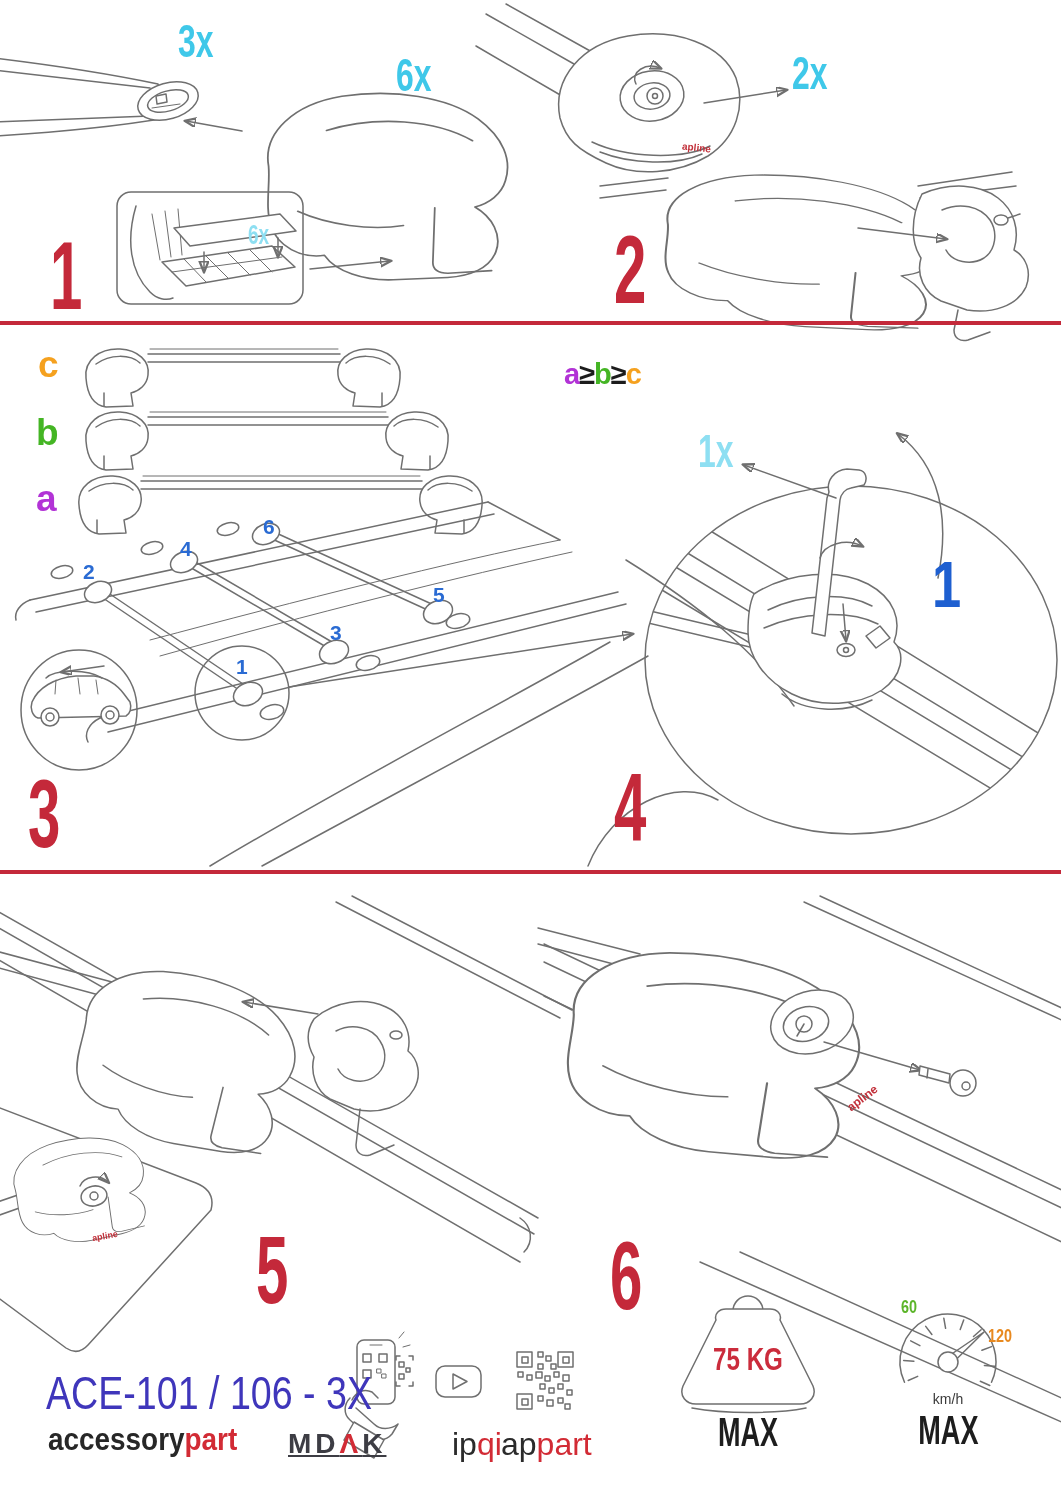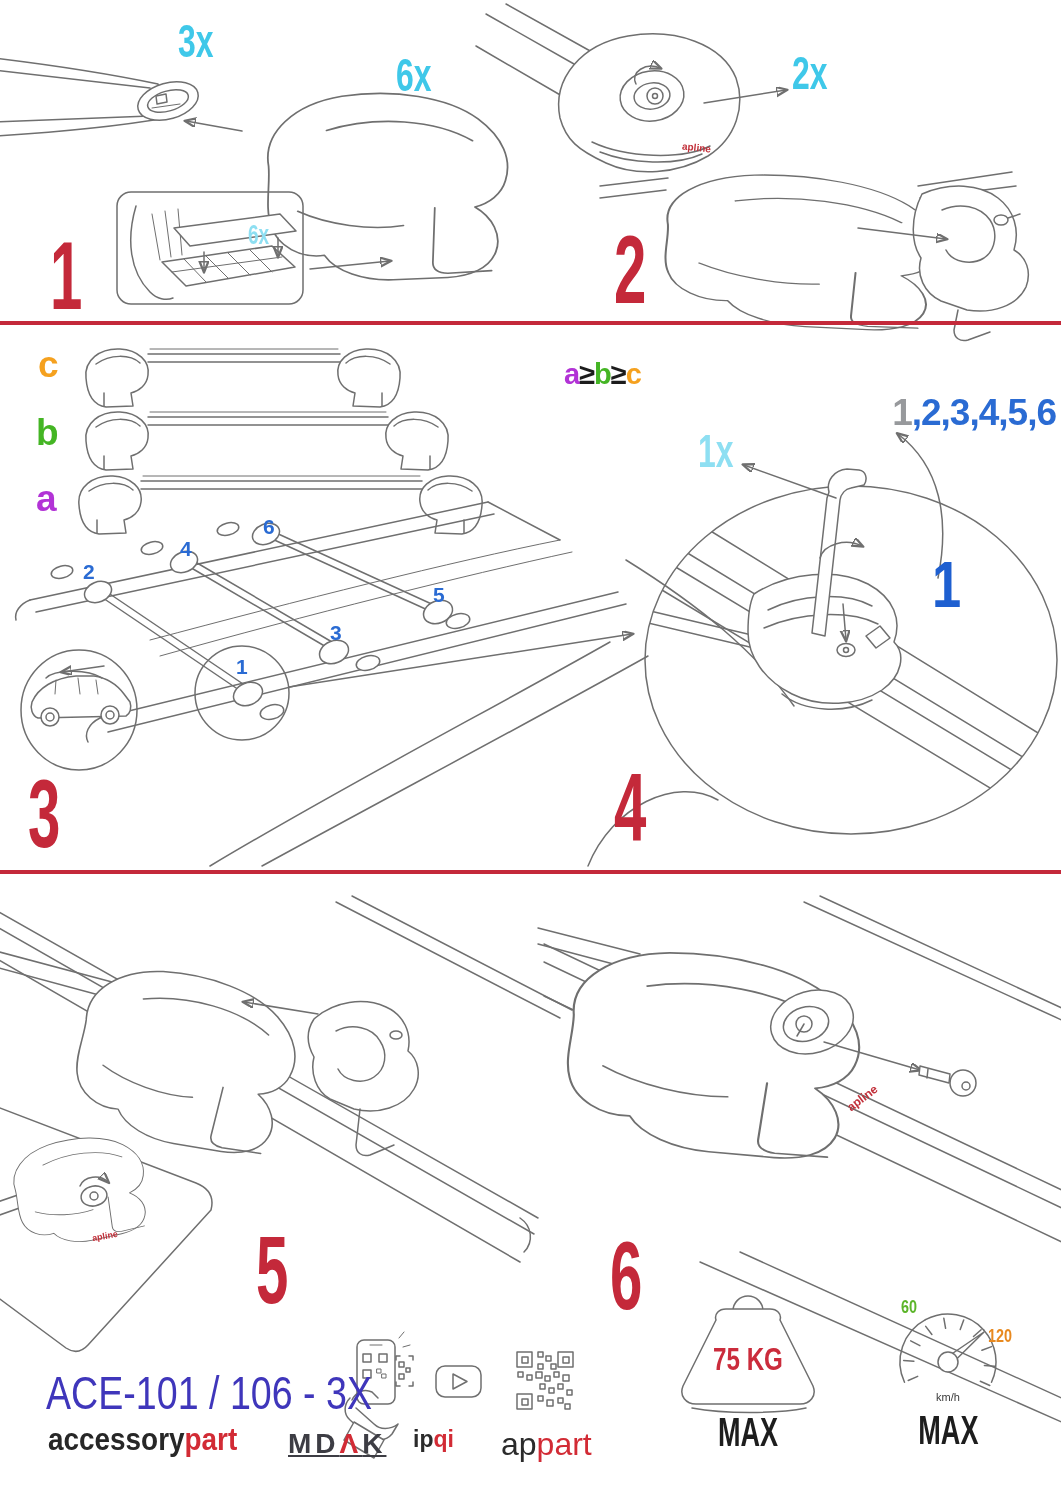--- a/index.html
+++ b/index.html
@@ -36,27 +36,27 @@
   .big1{position:absolute;color:#1e5fd0;font-weight:700;font-size:64px;line-height:.8;transform:scaleX(.82);transform-origin:left top;}
   .part-brand{position:absolute;color:#c2303a;font-weight:700;line-height:1;}
   
   .code{
     position:absolute;color:#3f36bb;font-weight:500;font-size:47px;line-height:.9;
     transform:scaleX(.8);transform-origin:left top;letter-spacing:0px;
   }
   .brandline{position:absolute;font-weight:600;font-size:31px;line-height:1;color:#272727;transform:scaleX(.9);transform-origin:left top;}
   .red{color:#d22b35;}
   .mdak{position:absolute;font-weight:600;font-size:28px;line-height:1;color:#3d3d44;letter-spacing:4px;text-decoration:underline;}
-  .ipqi{position:absolute;font-weight:700;font-size:23px;line-height:1;color:#2b2b2b;}
+  .ipqi{position:absolute;font-weight:400;font-size:32px;line-height:1;color:#2b2b2b;margin-left:39px;}
   .aplinetxt{position:absolute;font-weight:500;font-size:32px;line-height:1;color:#2b2b2b;}
   .kg{position:absolute;color:#cb2c3c;font-weight:700;font-size:31px;line-height:1;transform:scaleX(.78);transform-origin:center top;text-align:center;}
   .maxlab{position:absolute;color:#1d1d1d;font-weight:600;font-size:41px;line-height:1;transform:scaleX(.66);transform-origin:center top;text-align:center;}
   .speedtick{position:absolute;font-weight:700;font-size:18px;line-height:1;transform:scaleX(.8);transform-origin:left top;}
   .t-green{color:#5cb52a}.t-orange{color:#e8891f}
-  .kmh{position:absolute;color:#3a3a3a;font-weight:500;font-size:11px;line-height:1;text-align:center;}
+  .kmh{position:absolute;color:#3a3a3a;font-weight:500;font-size:14px;line-height:1;text-align:center;}
 </style>
 </head>
 <body>
 
 <div class="page">
 
   <svg class="art" width="1061" height="1500" viewBox="0 0 1061 1500">
     <defs>
       <marker id="mR" markerWidth="9" markerHeight="8" refX="6.5" refY="3" orient="auto">
         <path d="M0,0 L7.5,3 L0,6 Z" fill="#c4293a" stroke="none"></path>
@@ -390,21 +390,20 @@
 
   <div class="rule" style="left:564px;top:360px"><span class="c-purple">a</span><span>≥</span><span class="c-green">b</span><span>≥</span><span class="c-orange">c</span></div>
 
   <div class="posnum" style="left:83px;top:561px">2</div>
   <div class="posnum" style="left:180px;top:538px">4</div>
   <div class="posnum" style="left:263px;top:516px">6</div>
   <div class="posnum" style="left:236px;top:656px">1</div>
   <div class="posnum" style="left:330px;top:622px">3</div>
   <div class="posnum" style="left:433px;top:584px">5</div>
 
-  <div class="seq" style="left:856px;top:394px;width:200px"><span class="gray">1</span><span>,2,3,4,5,6</span></div>
   <div class="big1" style="left:932px;top:560px">1</div>
 
   <div class="part-brand" style="left:682px;top:143px;font-size:10px;transform:rotate(6deg)">apline</div>
   <div class="part-brand" style="left:92px;top:1232px;font-size:9px;transform:rotate(-10deg)">apline</div>
   <div class="part-brand" style="left:845px;top:1092px;font-size:12px;transform:rotate(-37deg)">apline</div>
 
   <div class="code" style="left:46px;top:1372px">ACE-101 / 106 - 3X</div>
   <div class="brandline" style="left:48px;top:1424px"><span>accessory</span><span class="red">part</span></div>
 
   <div class="mdak" style="left:288px;top:1430px"><span>MD</span><span class="red">Λ</span><span>K</span></div>

